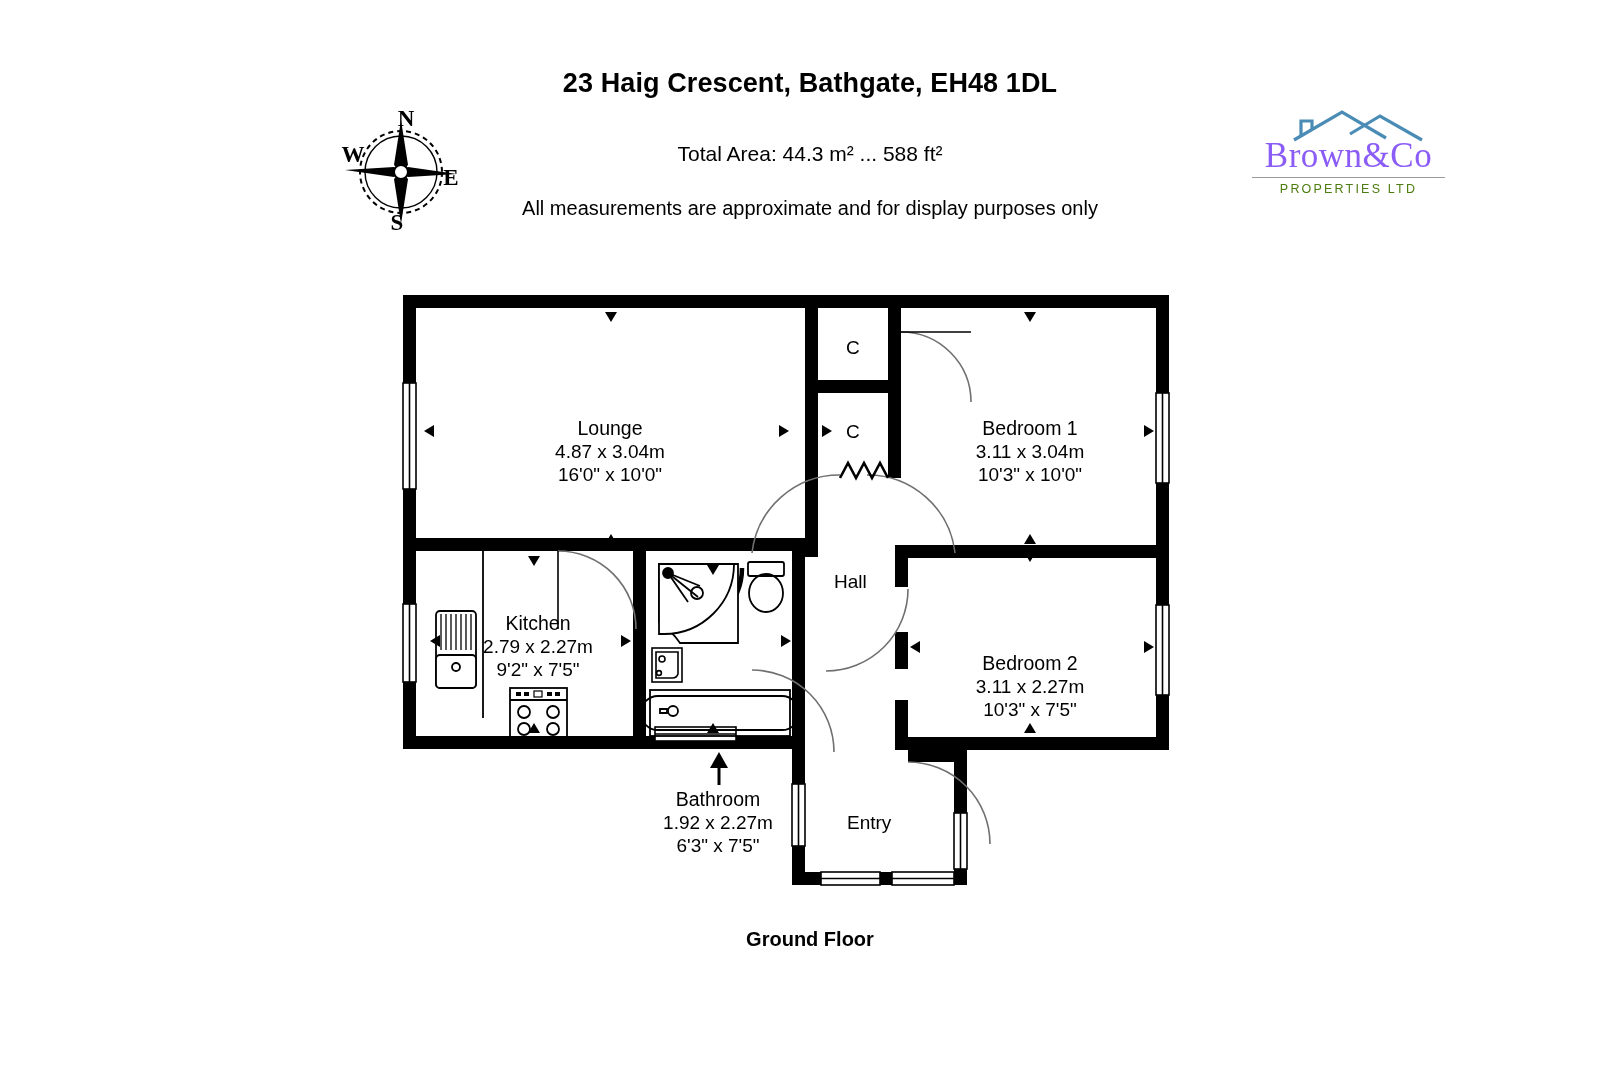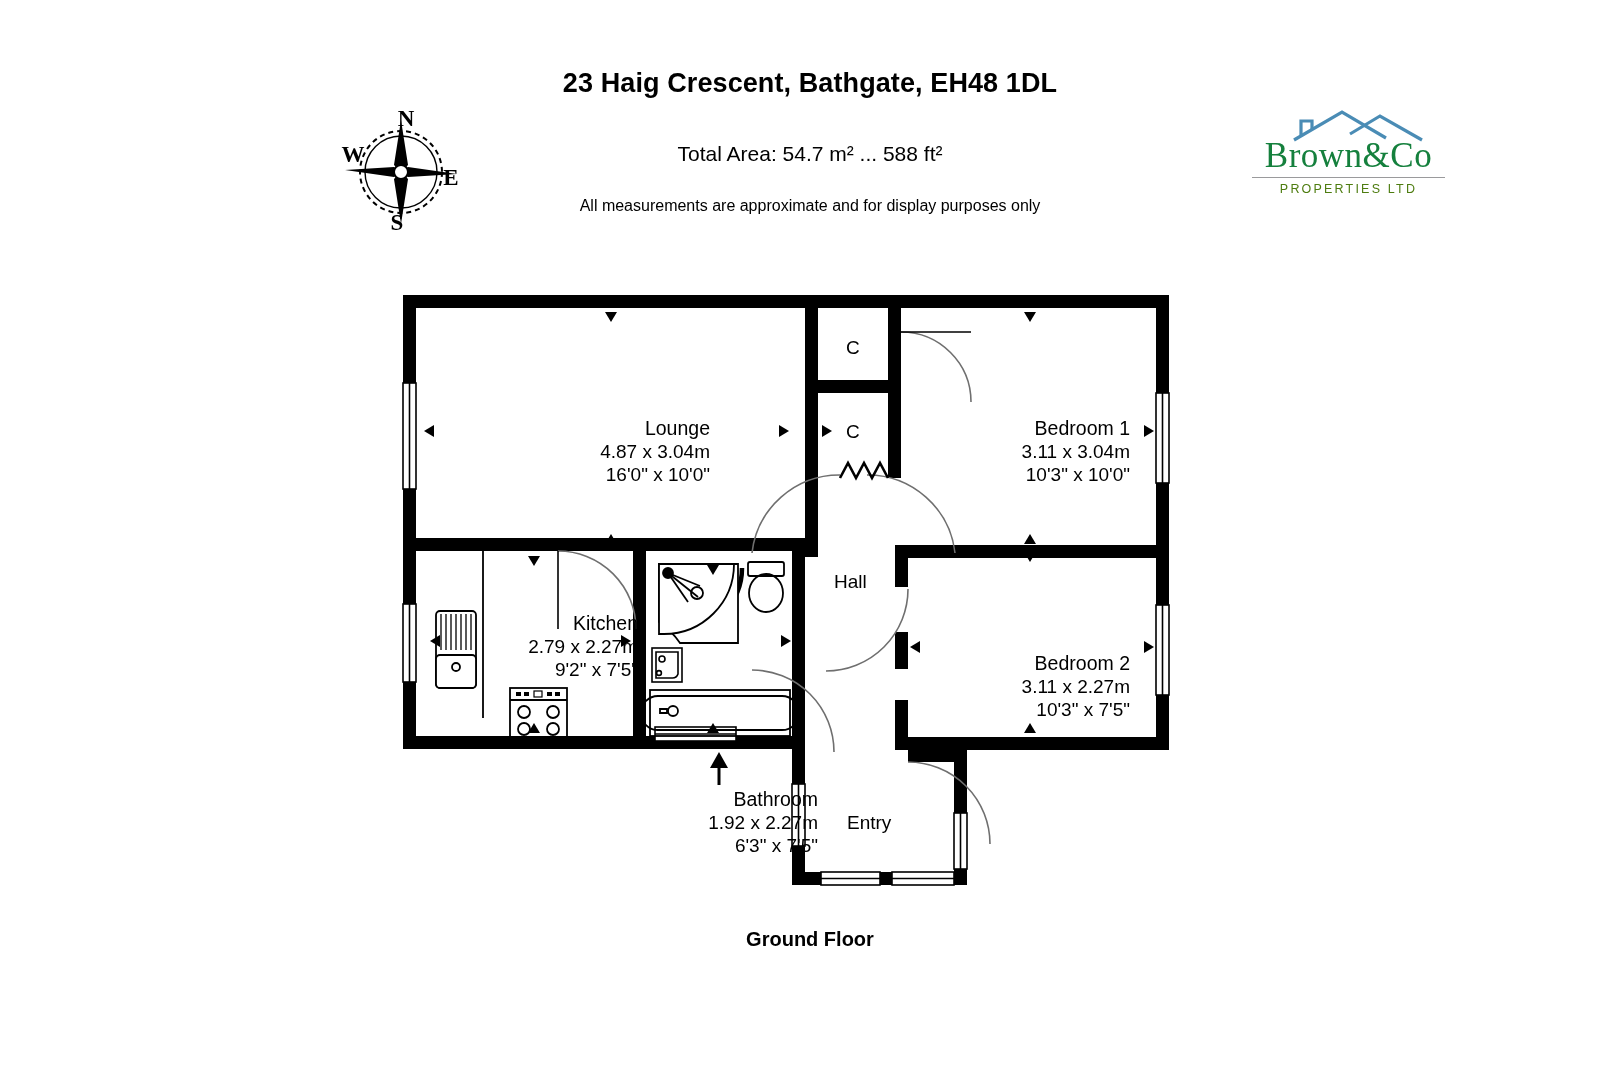--- a/index.html
+++ b/index.html
@@ -14,60 +14,60 @@
   #plan-title{
     position:absolute;left:0;right:0;top:68px;text-align:center;
     font-size:27px;font-weight:bold;letter-spacing:.1px;
   }
   #total-area{
     position:absolute;left:0;right:0;top:142px;text-align:center;
     font-size:21px;
   }
   #disclaimer{
     position:absolute;left:0;right:0;top:197px;text-align:center;
-    font-size:16px;
+    font-size:20px;
   }
 
   
   #compass{position:absolute;left:336px;top:100px;width:130px;height:140px;}
   #compass svg{display:block;}
   .compass-letter{font-family:"Liberation Serif", serif;font-weight:bold;font-size:23px;}
 
   
   #logo{position:absolute;left:1246px;top:108px;width:205px;height:80px;}
   .logo-word{
-    font-family:"Liberation Serif", serif;font-size:35px;color:#15803d;
+    font-family:"Liberation Serif", serif;font-size:35px;color:#8b5cf6;
     letter-spacing:.5px;line-height:1;text-align:center;
   }
   .logo-rule{height:1px;background:#9a9a9c;margin:4px 6px 4px 6px;}
   .logo-sub{
     text-align:center;font-size:12.5px;color:#4d7c0f;letter-spacing:2.2px;
   }
 
   
   #floorplan{position:absolute;left:0;top:0;width:1620px;height:1080px;}
   #floorplan svg{display:block;}
 
   #floor-label{
     position:absolute;left:0;right:0;top:928px;text-align:center;
     font-size:20px;font-weight:bold;
   }
 
   
-  .room-label{position:absolute;text-align:right;font-size:19px;line-height:23px;white-space:nowrap;}
+  .room-label{position:absolute;text-align:center;font-size:19px;line-height:23px;white-space:nowrap;}
   .room-label .nm{font-size:19.5px;}
   .cup-label{position:absolute;font-size:19px;}
 </style>
 </head>
 <body>
 
 <div class="page">
 
   <div id="plan-title">23 Haig Crescent, Bathgate, EH48 1DL</div>
-  <div id="total-area">Total Area: 54.7 m² ... 588 ft²</div>
+  <div id="total-area">Total Area: 44.3 m² ... 588 ft²</div>
   <div id="disclaimer">All measurements are approximate and for display purposes only</div>
 
   <div id="compass">
     <svg width="130" height="140" viewBox="0 0 130 140">
       <g transform="translate(65,72)">
         <circle cx="0" cy="0" r="36" fill="none" stroke="#000" stroke-width="1.4"></circle>
         <circle cx="0" cy="0" r="41" fill="none" stroke="#000" stroke-width="2" stroke-dasharray="5,4"></circle>
 
         <path d="M0,-52 L7,-7 L0,0 L-7,-7 Z" fill="#000"></path>
         <path d="M0,52 L7,7 L0,0 L-7,7 Z" fill="#000"></path>

